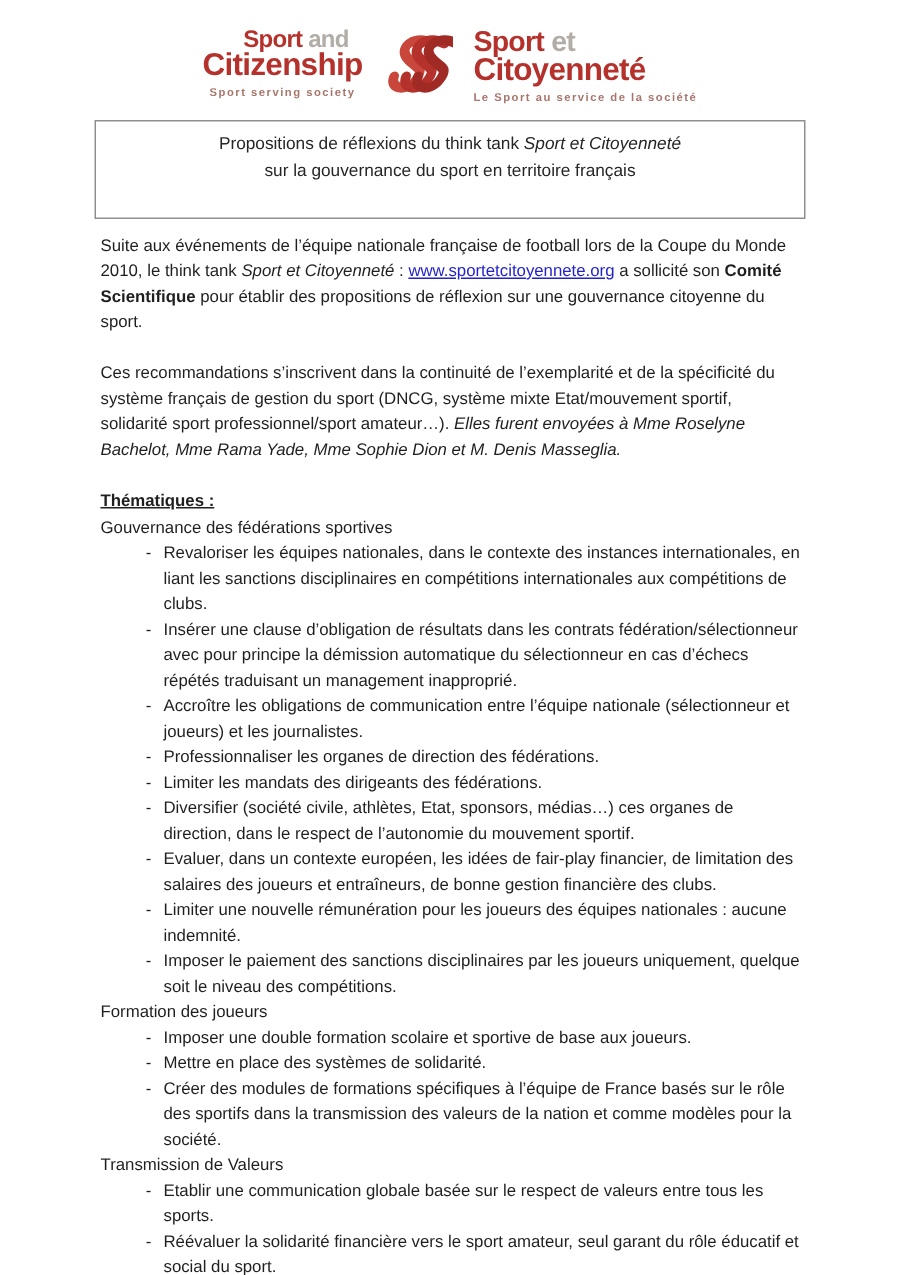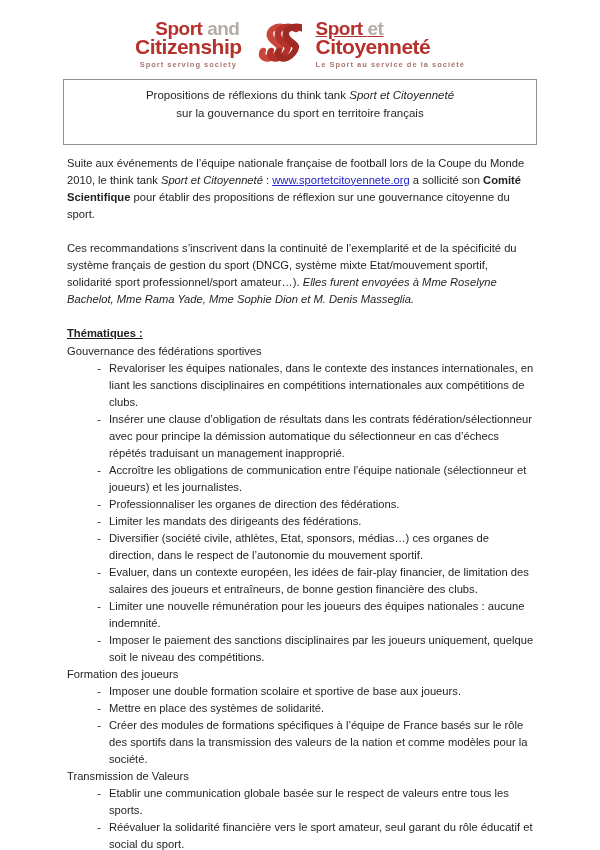--- a/index.html
+++ b/index.html
@@ -7,23 +7,23 @@
     width:600px;height:850px;margin:0 auto;background:#ffffff;
     font-family:"Liberation Sans",sans-serif;color:#1f1f1f;
     position:relative;overflow:hidden;box-sizing:border-box;
   }
   
   .header{
     padding-top:19px;display:flex;justify-content:center;align-items:flex-start;gap:14px;
   }
   .brand{display:flex;flex-direction:column;line-height:1;}
   .brand-lines{font-weight:bold;letter-spacing:-0.5px;color:#b5322c;}
-  .brand-en .l1{font-size:19px;text-align:center;padding-left:18px;}
+  .brand-en .l1{font-size:16px;text-align:center;padding-left:18px;}
   .brand-en .l2{font-size:21px;margin-top:-2px;}
-  .brand-fr .l1{font-size:19px;text-align:left;text-decoration:underline;}
+  .brand-fr .l1{font-size:19px;text-align:left;}
   .brand-fr .l2{font-size:21px;margin-top:-2px;}
   .brand .conj{color:#b3ada7;}
   .tagline{font-size:7.5px;color:#a8766c;letter-spacing:1px;text-align:center;margin-top:4px;font-weight:bold;}
   .logomark{margin-top:2px;}
   
   .titlebox{
     margin:6px 63px 0 63px;border:1.5px solid #8f8f8f;
     padding:6px 8px 21px 8px;text-align:center;
     font-size:11.5px;line-height:1.6;color:#262626;
   }

